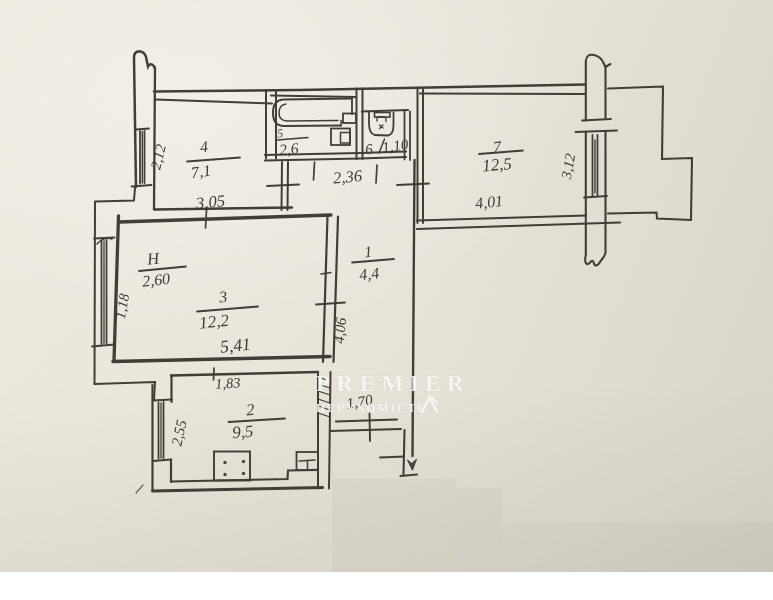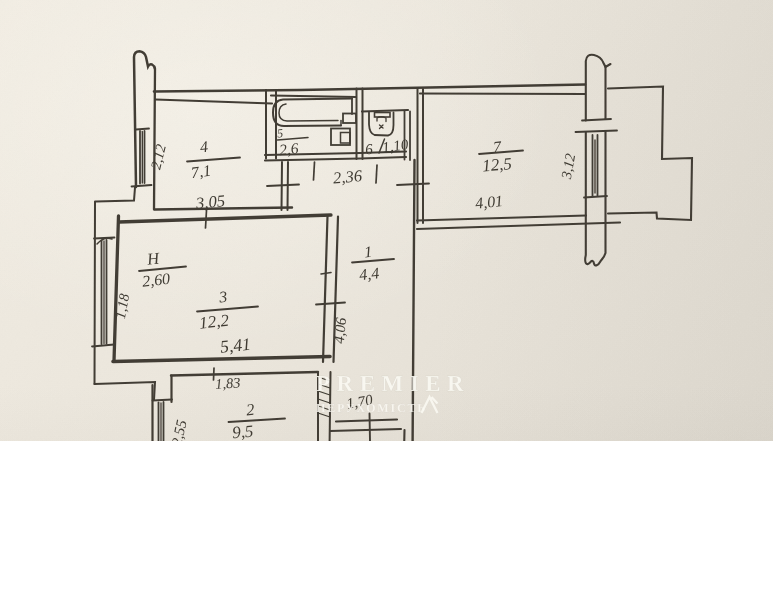--- a/index.html
+++ b/index.html
@@ -1,16 +1,16 @@
 <!DOCTYPE html>
 <html><head>
 <meta charset="utf-8">
 <style>
   html,body{margin:0;padding:0;}
-  #page{position:relative;width:773px;height:441px;overflow:hidden;
+  #page{position:relative;width:773px;height:572px;overflow:hidden;
     background:#ebe7df;
     font-family:"Liberation Serif", serif;}
   #bg{position:absolute;left:0;top:0;width:773px;height:600px;
     background:
       radial-gradient(ellipse 620px 420px at 26% 18%, rgba(255,253,246,0.35), rgba(255,253,246,0) 58%),
       linear-gradient(180deg, rgba(120,116,106,0) 64%, rgba(120,116,106,0.10) 97%),
       linear-gradient(90deg, rgba(120,116,106,0) 55%, rgba(120,116,106,0.05) 100%),
       linear-gradient(128deg, #f1ece2 0%, #ece7dd 38%, #e7e2d8 60%, #e3ded4 80%, #dfdad0 100%);}
   #ink text{font-family:"Liberation Serif", serif;font-style:italic;fill:#3f3b33;stroke:none;}
 </style>

